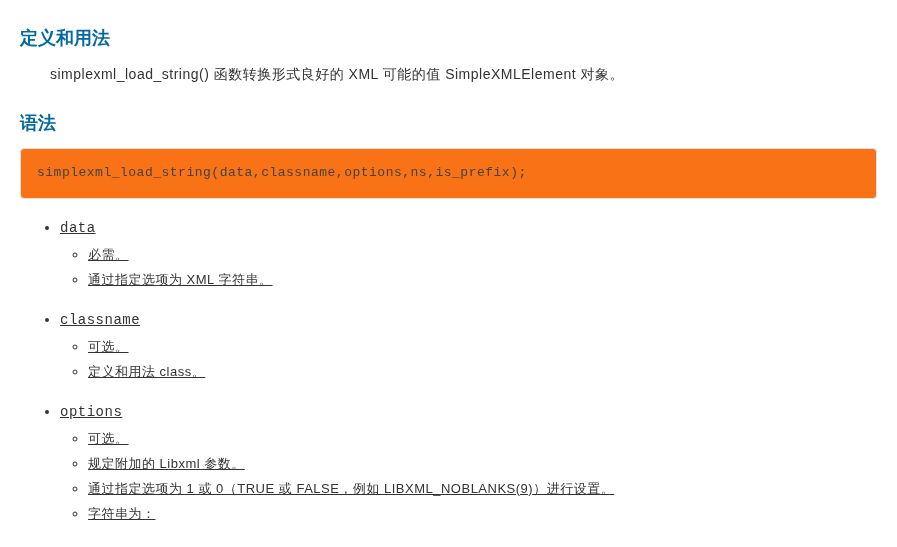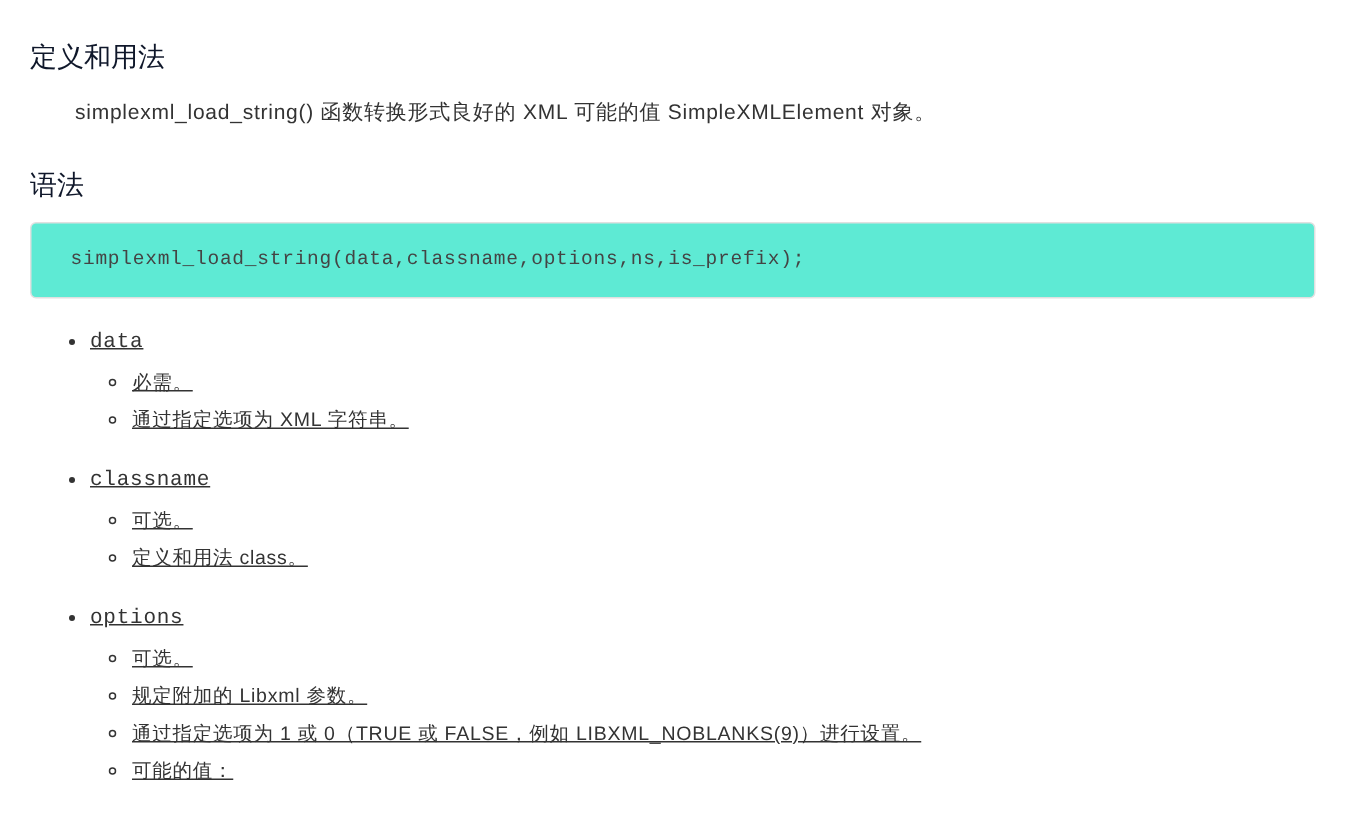--- a/index.html
+++ b/index.html
@@ -6,34 +6,34 @@
     font-family: -apple-system, BlinkMacSystemFont, "Segoe UI", "Microsoft YaHei", "PingFang SC", sans-serif;
     margin: 0;
     padding: 16px 20px;
     color: #333;
     font-size: 14px;
     line-height: 1.6;
     background: #fff;
   }
   h2 {
     font-size: 18px;
-    font-weight: 400;
+    font-weight: 700;
     margin: 8px 0 10px 0;
-    color: #0f172a;
+    color: #0369a1;
   }
   .desc {
     margin: 0 0 24px 30px;
     color: #333;
     letter-spacing: 0.5px;
   }
   .codeblock {
-    background: #5eead4;
+    background: #f97316;
     border: 1px solid #e0e0e0;
     border-radius: 4px;
-    padding: 14px 26px;
+    padding: 14px 16px;
     font-family: Consolas, "Courier New", monospace;
     font-size: 13px;
     color: #444;
     margin: 10px 0 18px 0;
     letter-spacing: 0.5px;
   }
   ul.params {
     list-style: disc;
     padding-left: 40px;
     margin: 10px 0;
@@ -82,16 +82,16 @@
       <li>可选。</li>
       <li>定义和用法 class。</li>
     </ul>
   </li>
   <li>
     <span>options</span>
     <ul class="sub">
       <li>可选。</li>
       <li>规定附加的 Libxml 参数。</li>
       <li>通过指定选项为 1 或 0（TRUE 或 FALSE，例如 LIBXML_NOBLANKS(9)）进行设置。</li>
-      <li>可能的值：</li>
+      <li>字符串为：</li>
     </ul>
   </li>
 </ul>
 
 </body></html>

